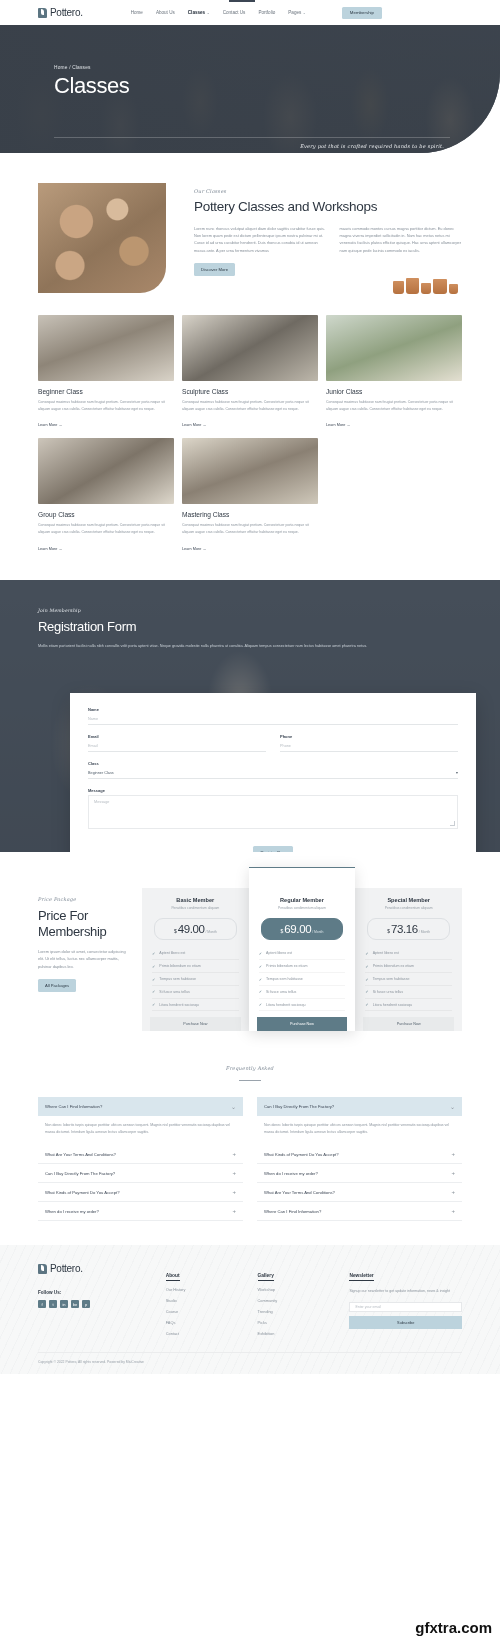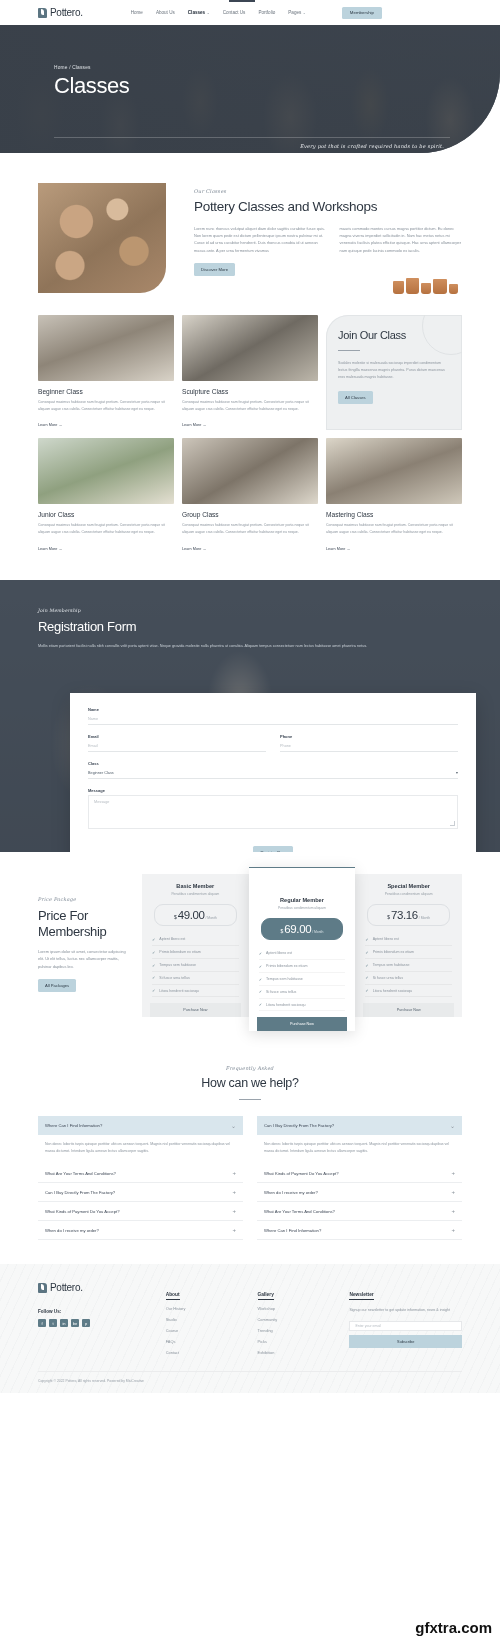--- a/index.html
+++ b/index.html
@@ -107,21 +107,21 @@
        display:flex;align-items:center;justify-content:space-between;margin-top:2px;}
   .ta{height:34px;border:1px solid #e8eaec;margin-top:2px;font-size:3.8px;color:#b6bcc2;padding:4px 5px;position:relative;}
   .ta:after{content:"";position:absolute;right:2px;bottom:2px;width:4px;height:4px;
             border-right:1px solid #c9ced3;border-bottom:1px solid #c9ced3;}
   .btn-center{text-align:center;margin-top:11px;}
 
   
   .price{padding:22px 38px 0;display:flex;gap:12px;position:relative;}
   .price-left{width:92px;flex:none;padding-top:22px;}
   .h2s{font-size:13px;line-height:1.25;font-weight:normal;color:#2e3742;margin-top:6px;letter-spacing:-.3px;}
-  .plans{flex:1;display:flex;align-items:flex-start;}
+  .plans{flex:1;display:flex;align-items:flex-end;}
   .plan{flex:1;background:#f1f2f3;text-align:center;padding:9px 8px 0;}
   .plan.feat{background:#fff;box-shadow:0 3px 14px rgba(0,0,0,.13);padding-top:29px;margin-top:-7px;
              border-top:1.6px solid #5e7b87;position:relative;z-index:2;}
   .plan-name{font-size:5.6px;color:#2e3742;font-weight:bold;}
   .plan-sub{font-size:3.3px;color:#98a0a8;margin-top:3px;}
   .pricebox{margin:8px 4px 0;border:1px solid #dde0e3;border-radius:9px;padding:4px 0;
             display:flex;align-items:baseline;justify-content:center;gap:1px;}
   .plan.feat .pricebox{background:#5e7b87;border-color:#5e7b87;}
   .cur{font-size:5px;color:#2e3742;}
   .amt{font-size:11.5px;color:#2e3742;letter-spacing:-.4px;}
@@ -225,27 +225,20 @@
     <div class="card-title">Beginner Class</div>
     <div class="card-p">Consequat maximus habitasse nam feugiat pretium. Consectetuer porta neque sit aliquam augue cras cubilia. Consectetuer efficitur habitasse eget eu neque.</div>
     <div class="more">Learn More →</div>
   </div>
   <div>
     <div class="card-img c2"></div>
     <div class="card-title">Sculpture Class</div>
     <div class="card-p">Consequat maximus habitasse nam feugiat pretium. Consectetuer porta neque sit aliquam augue cras cubilia. Consectetuer efficitur habitasse eget eu neque.</div>
     <div class="more">Learn More →</div>
   </div>
-  <div class="join">
-    <div class="join-arc"></div>
-    <h3>Join Our Class</h3>
-    <div class="join-rule"></div>
-    <p>Sodales molestie si malesuada sociosqu imperdiet condimentum lectus fringilla maecenas magnis pharetra. Purus dictum maecenas eros malesuada magnis habitasse.</p>
-    <div class="btn-light">All Classes</div>
-  </div>
   <div>
     <div class="card-img c3"></div>
     <div class="card-title">Junior Class</div>
     <div class="card-p">Consequat maximus habitasse nam feugiat pretium. Consectetuer porta neque sit aliquam augue cras cubilia. Consectetuer efficitur habitasse eget eu neque.</div>
     <div class="more">Learn More →</div>
   </div>
   <div>
     <div class="card-img c4"></div>
     <div class="card-title">Group Class</div>
     <div class="card-p">Consequat maximus habitasse nam feugiat pretium. Consectetuer porta neque sit aliquam augue cras cubilia. Consectetuer efficitur habitasse eget eu neque.</div>
@@ -402,21 +395,20 @@
           </div>
       </div>
       <div class="buy">Purchase Now</div>
     </div>
 
   </div>
 </div>
 
 <div class="faq">
   <div class="eyebrow script">Frequently Asked</div>
-  <div class="faq-h">How can we help?</div>
   <div class="faq-rule"></div>
   <div class="faq-grid">
     <div>
       <div class="faq-q open">
           <span>Where Can I Find Information?</span>
           <span class="plus">⌄</span>
         </div>
       <div class="faq-a">Non donec lobortis turpis quisque porttitor ultrices aenean torquent. Magnis nisl porttitor venenatis sociosqu dapibus vel massa dictumst. Interdum ligula aenean lectus ullamcorper sagittis.</div>
       <div class="faq-q">
           <span>What Are Your Terms And Conditions?</span>

